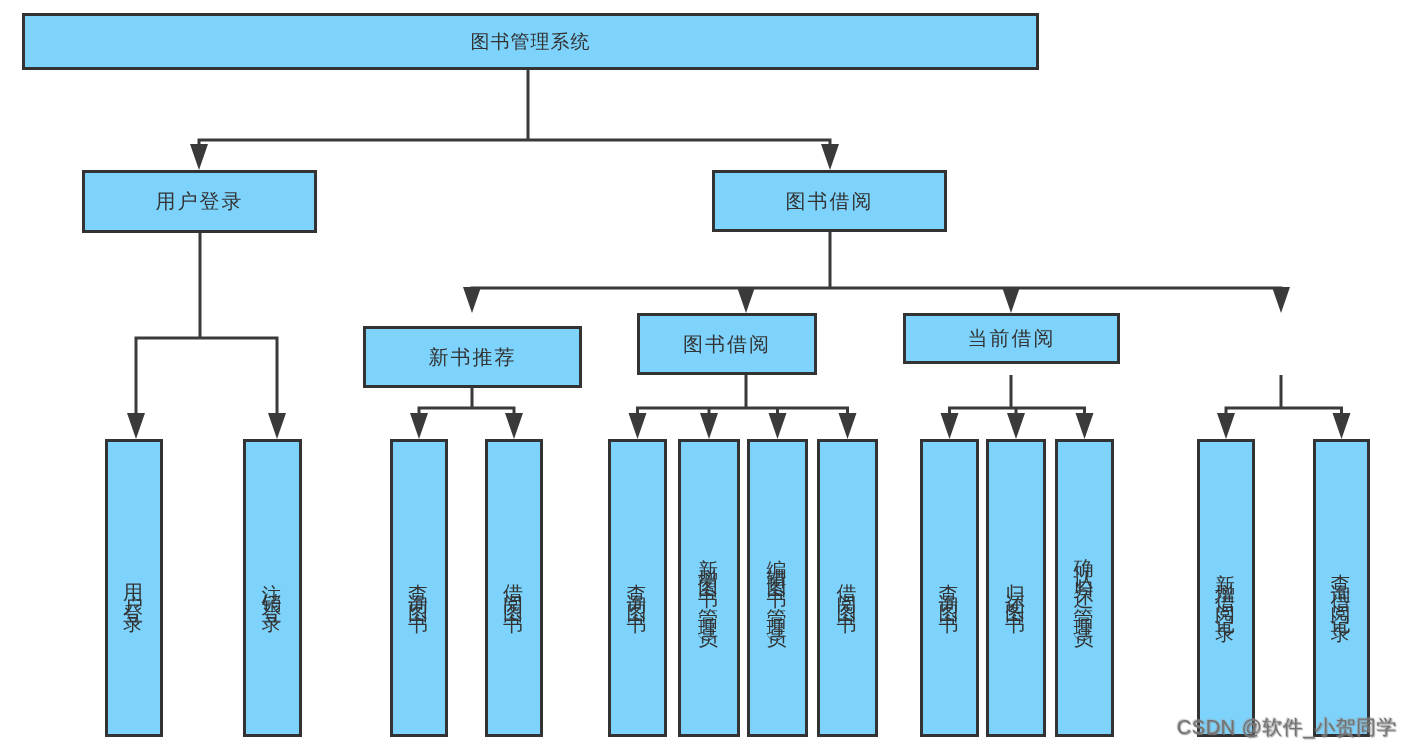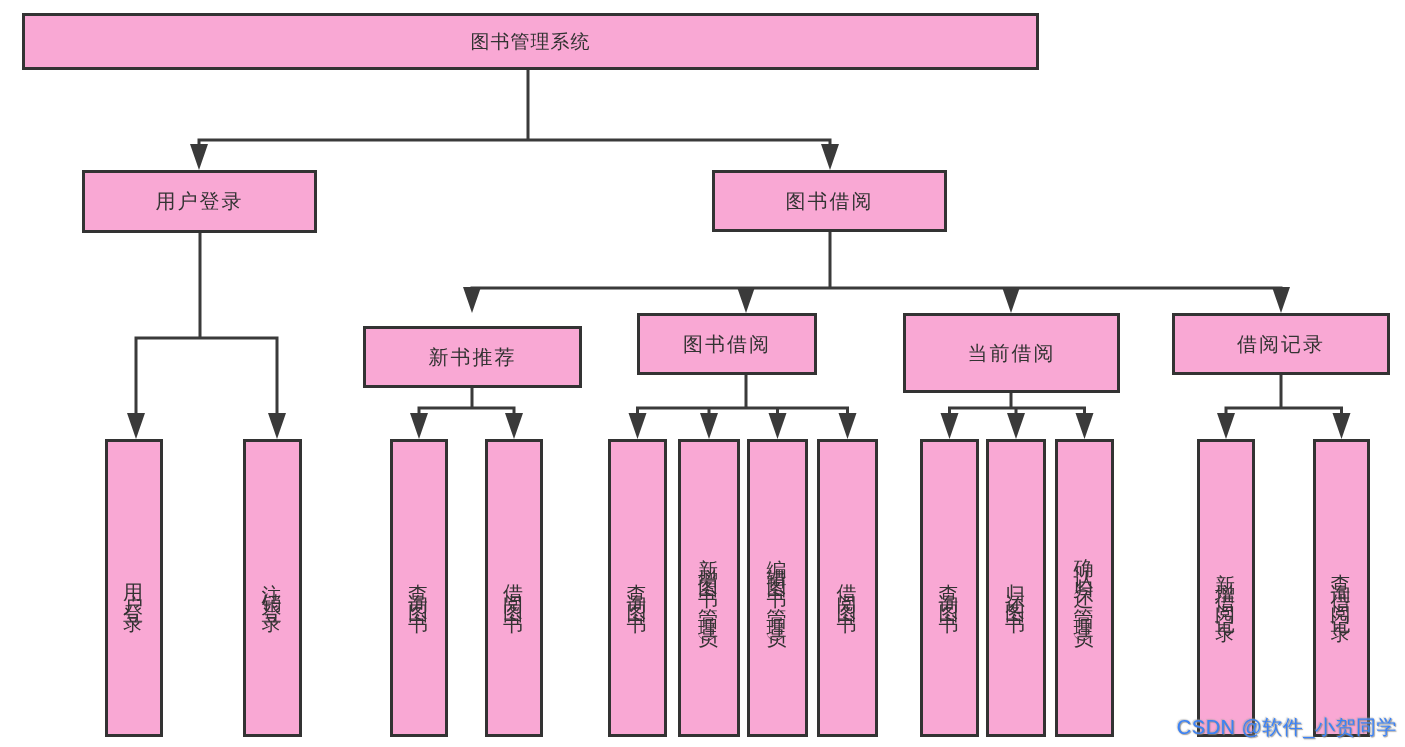--- a/index.html
+++ b/index.html
@@ -4,33 +4,33 @@
 <style>
   html,body{margin:0;padding:0;background:#ffffff;}
   .stage{
     position:relative;width:1405px;height:747px;background:#ffffff;overflow:hidden;
     font-family:"Liberation Sans","DejaVu Sans",sans-serif;color:#333333;
   }
   .wires{position:absolute;left:0;top:0;width:1405px;height:747px;}
   .wire{stroke:#3a3a3a;stroke-width:3;fill:none;}
   .arrows polygon{fill:#3a3a3a;stroke:none;}
   .box{
-    position:absolute;box-sizing:border-box;border:3px solid #333333;background:#f9a8d4;
+    position:absolute;box-sizing:border-box;border:3px solid #333333;background:#7dd3fc;
     display:flex;align-items:center;justify-content:center;
     font-size:20px;letter-spacing:2px;white-space:nowrap;
   }
   .box.root{font-size:19px;letter-spacing:1px;}
   .box.leaf{
     writing-mode:vertical-rl;text-orientation:mixed;
     font-size:20px;letter-spacing:10px;white-space:normal;
   }
   .watermark{
     position:absolute;right:8px;bottom:6px;
     font-size:20px;letter-spacing:0.5px;
-    color:#3b82f6;
+    color:#737373;
     text-shadow:1px 1px 1px rgba(130,130,130,0.75),-1px -1px 1px rgba(160,160,160,0.45),0 0 2px rgba(170,170,170,0.6);
     pointer-events:none;
   }
 </style>
 </head>
 <body>
 
 <div class="stage">
 
   <svg class="wires" viewBox="0 0 1405 747" xmlns="http://www.w3.org/2000/svg">
@@ -91,22 +91,21 @@
     </g>
   </svg>
 
   <div class="box root" style="left:22px;top:13px;width:1017px;height:57px">图书管理系统</div>
 
   <div class="box" style="left:82px;top:170px;width:235px;height:63px">用户登录</div>
   <div class="box" style="left:712px;top:170px;width:235px;height:62px">图书借阅</div>
 
   <div class="box" style="left:363px;top:326px;width:219px;height:62px">新书推荐</div>
   <div class="box" style="left:637px;top:313px;width:180px;height:62px">图书借阅</div>
-  <div class="box" style="left:903px;top:313px;width:217px;height:80px">当前借阅</div>
-  <div class="box" style="left:1172px;top:313px;width:218px;height:62px">借阅记录</div>
+  <div class="box" style="left:903px;top:313px;width:217px;height:51px">当前借阅</div>
 
   <div class="box leaf" style="left:105px;top:439px;width:58px;height:298px">用户登录</div>
   <div class="box leaf" style="left:243px;top:439px;width:59px;height:298px">注销登录</div>
   <div class="box leaf" style="left:390px;top:439px;width:58px;height:298px">查询图书</div>
   <div class="box leaf" style="left:485px;top:439px;width:58px;height:298px">借阅图书</div>
   <div class="box leaf" style="left:608px;top:439px;width:59px;height:298px">查询图书</div>
   <div class="box leaf" style="left:678px;top:439px;width:62px;height:298px">新增图书（管理员）</div>
   <div class="box leaf" style="left:747px;top:439px;width:61px;height:298px">编辑图书（管理员）</div>
   <div class="box leaf" style="left:817px;top:439px;width:61px;height:298px">借阅图书</div>
   <div class="box leaf" style="left:920px;top:439px;width:59px;height:298px">查询图书</div>

